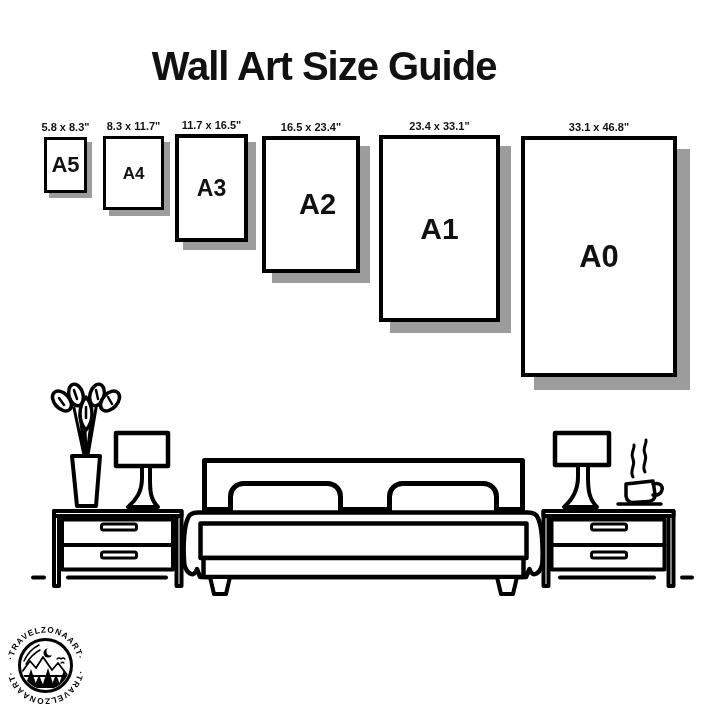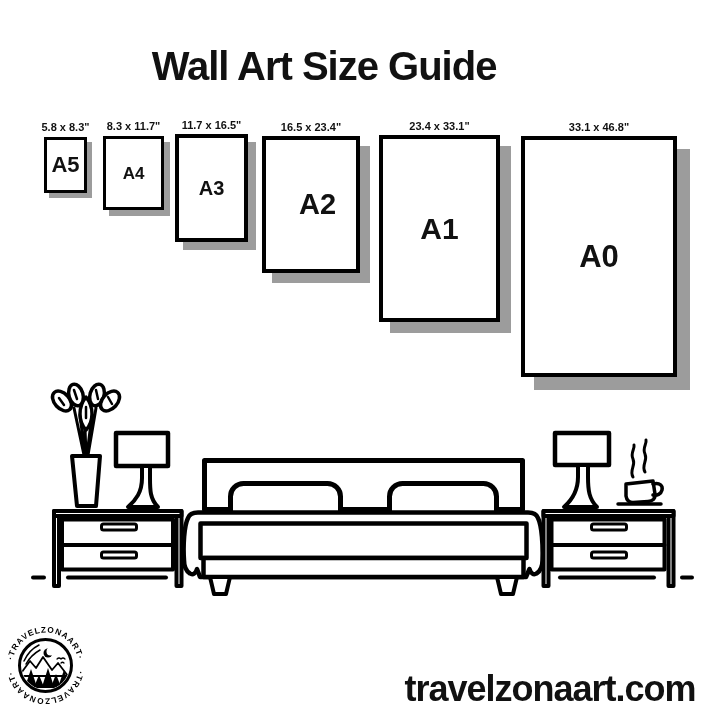--- a/index.html
+++ b/index.html
@@ -41,21 +41,21 @@
   <div class="paper" style="left:44px;top:137px;width:43px;height:56px;--sh:5px;">
     <span class="dims">5.8 x 8.3"</span>
     <span class="letter" style="font-size:22px;">A5</span>
   </div>
   <div class="paper" style="left:103px;top:136px;width:61px;height:74px;--sh:6px;">
     <span class="dims">8.3 x 11.7"</span>
     <span class="letter" style="font-size:17px;">A4</span>
   </div>
   <div class="paper thick" style="left:175px;top:134px;width:73px;height:108px;--sh:8px;">
     <span class="dims">11.7 x 16.5"</span>
-    <span class="letter" style="font-size:20px;">A3</span>
+    <span class="letter" style="font-size:23px;">A3</span>
   </div>
   <div class="paper thick" style="left:262px;top:136px;width:98px;height:137px;--sh:10px;">
     <span class="dims">16.5 x 23.4"</span>
     <span class="letter" style="font-size:29px;margin-left:13px;">A2</span>
   </div>
   <div class="paper thick" style="left:379px;top:135px;width:121px;height:187px;--sh:11px;">
     <span class="dims">23.4 x 33.1"</span>
     <span class="letter" style="font-size:30px;">A1</span>
   </div>
   <div class="paper thick" style="left:521px;top:136px;width:156px;height:241px;--sh:13px;">
@@ -186,15 +186,14 @@
     <g font-family="Liberation Sans, sans-serif" font-size="8.2" font-weight="bold" fill="#000" letter-spacing="1">
       <text>
         <textPath href="#arcTop" startOffset="50%" text-anchor="middle">·TRAVELZONAART·</textPath>
       </text>
       <text>
         <textPath href="#arcBot" startOffset="50%" text-anchor="middle">·TRAVELZONAART·</textPath>
       </text>
     </g>
   </svg>
 
-  <div class="site">travelzonaart.com</div>
 
 </div>
 
 </body></html>

